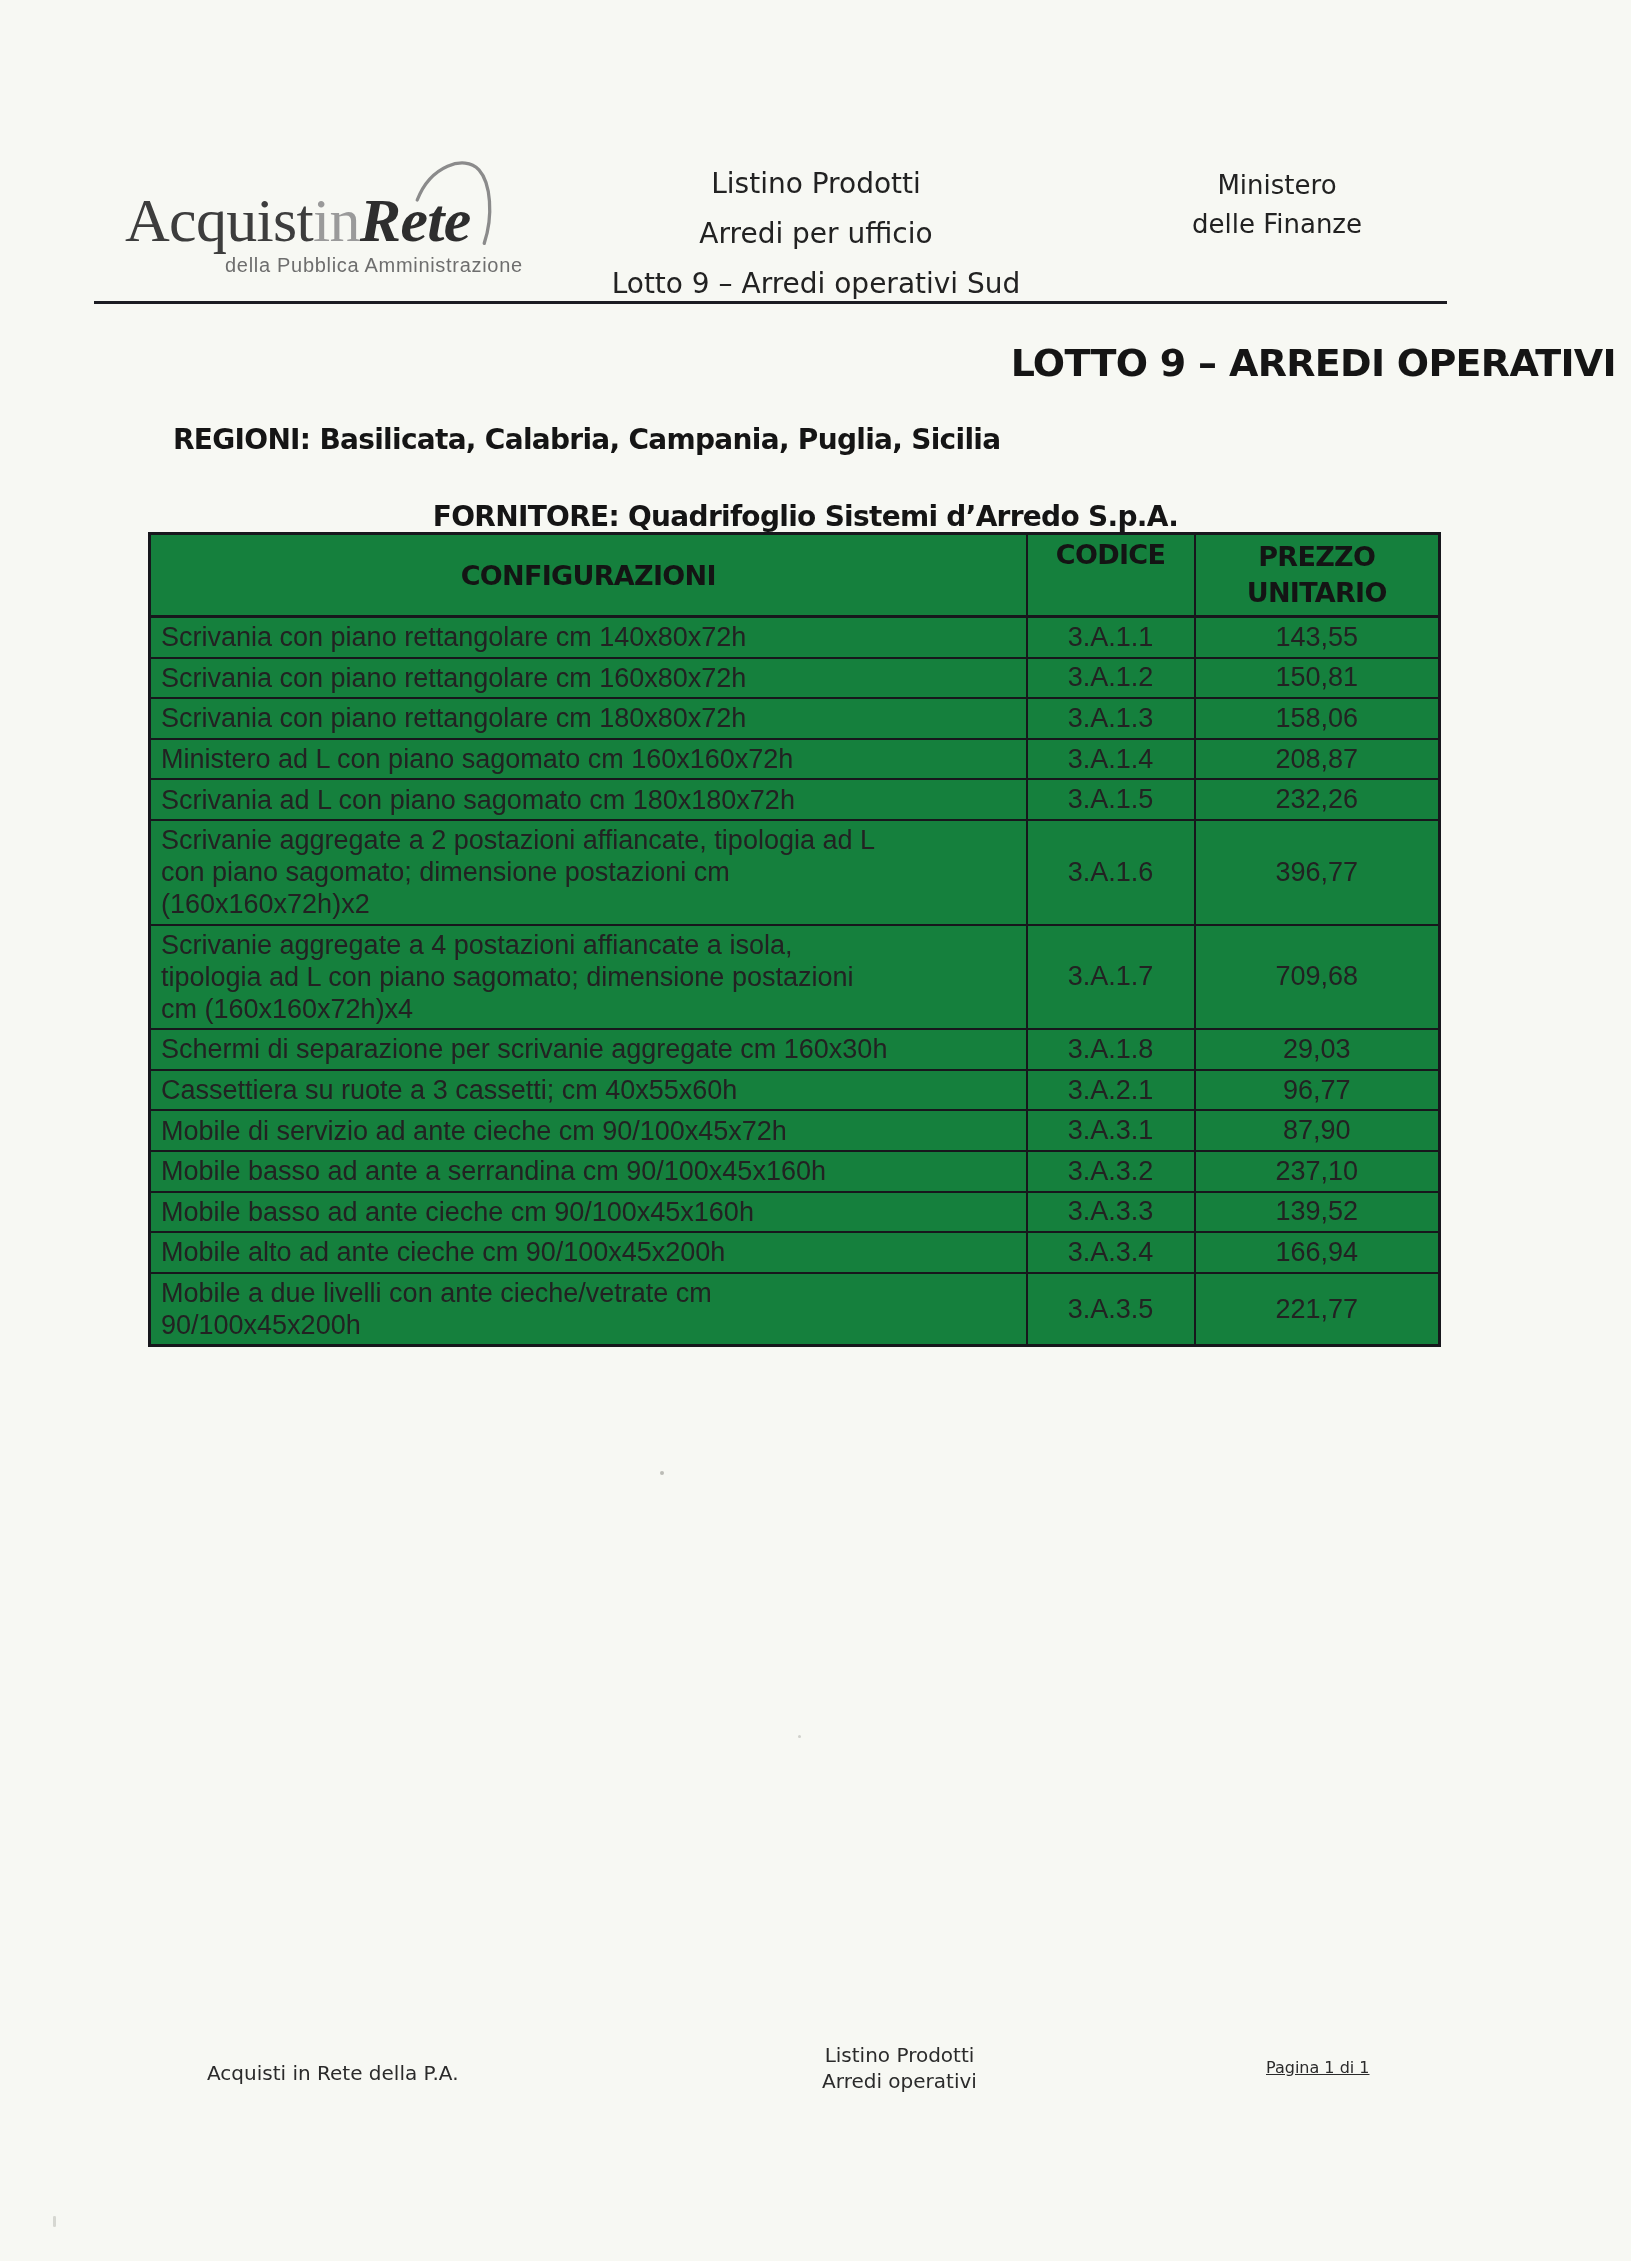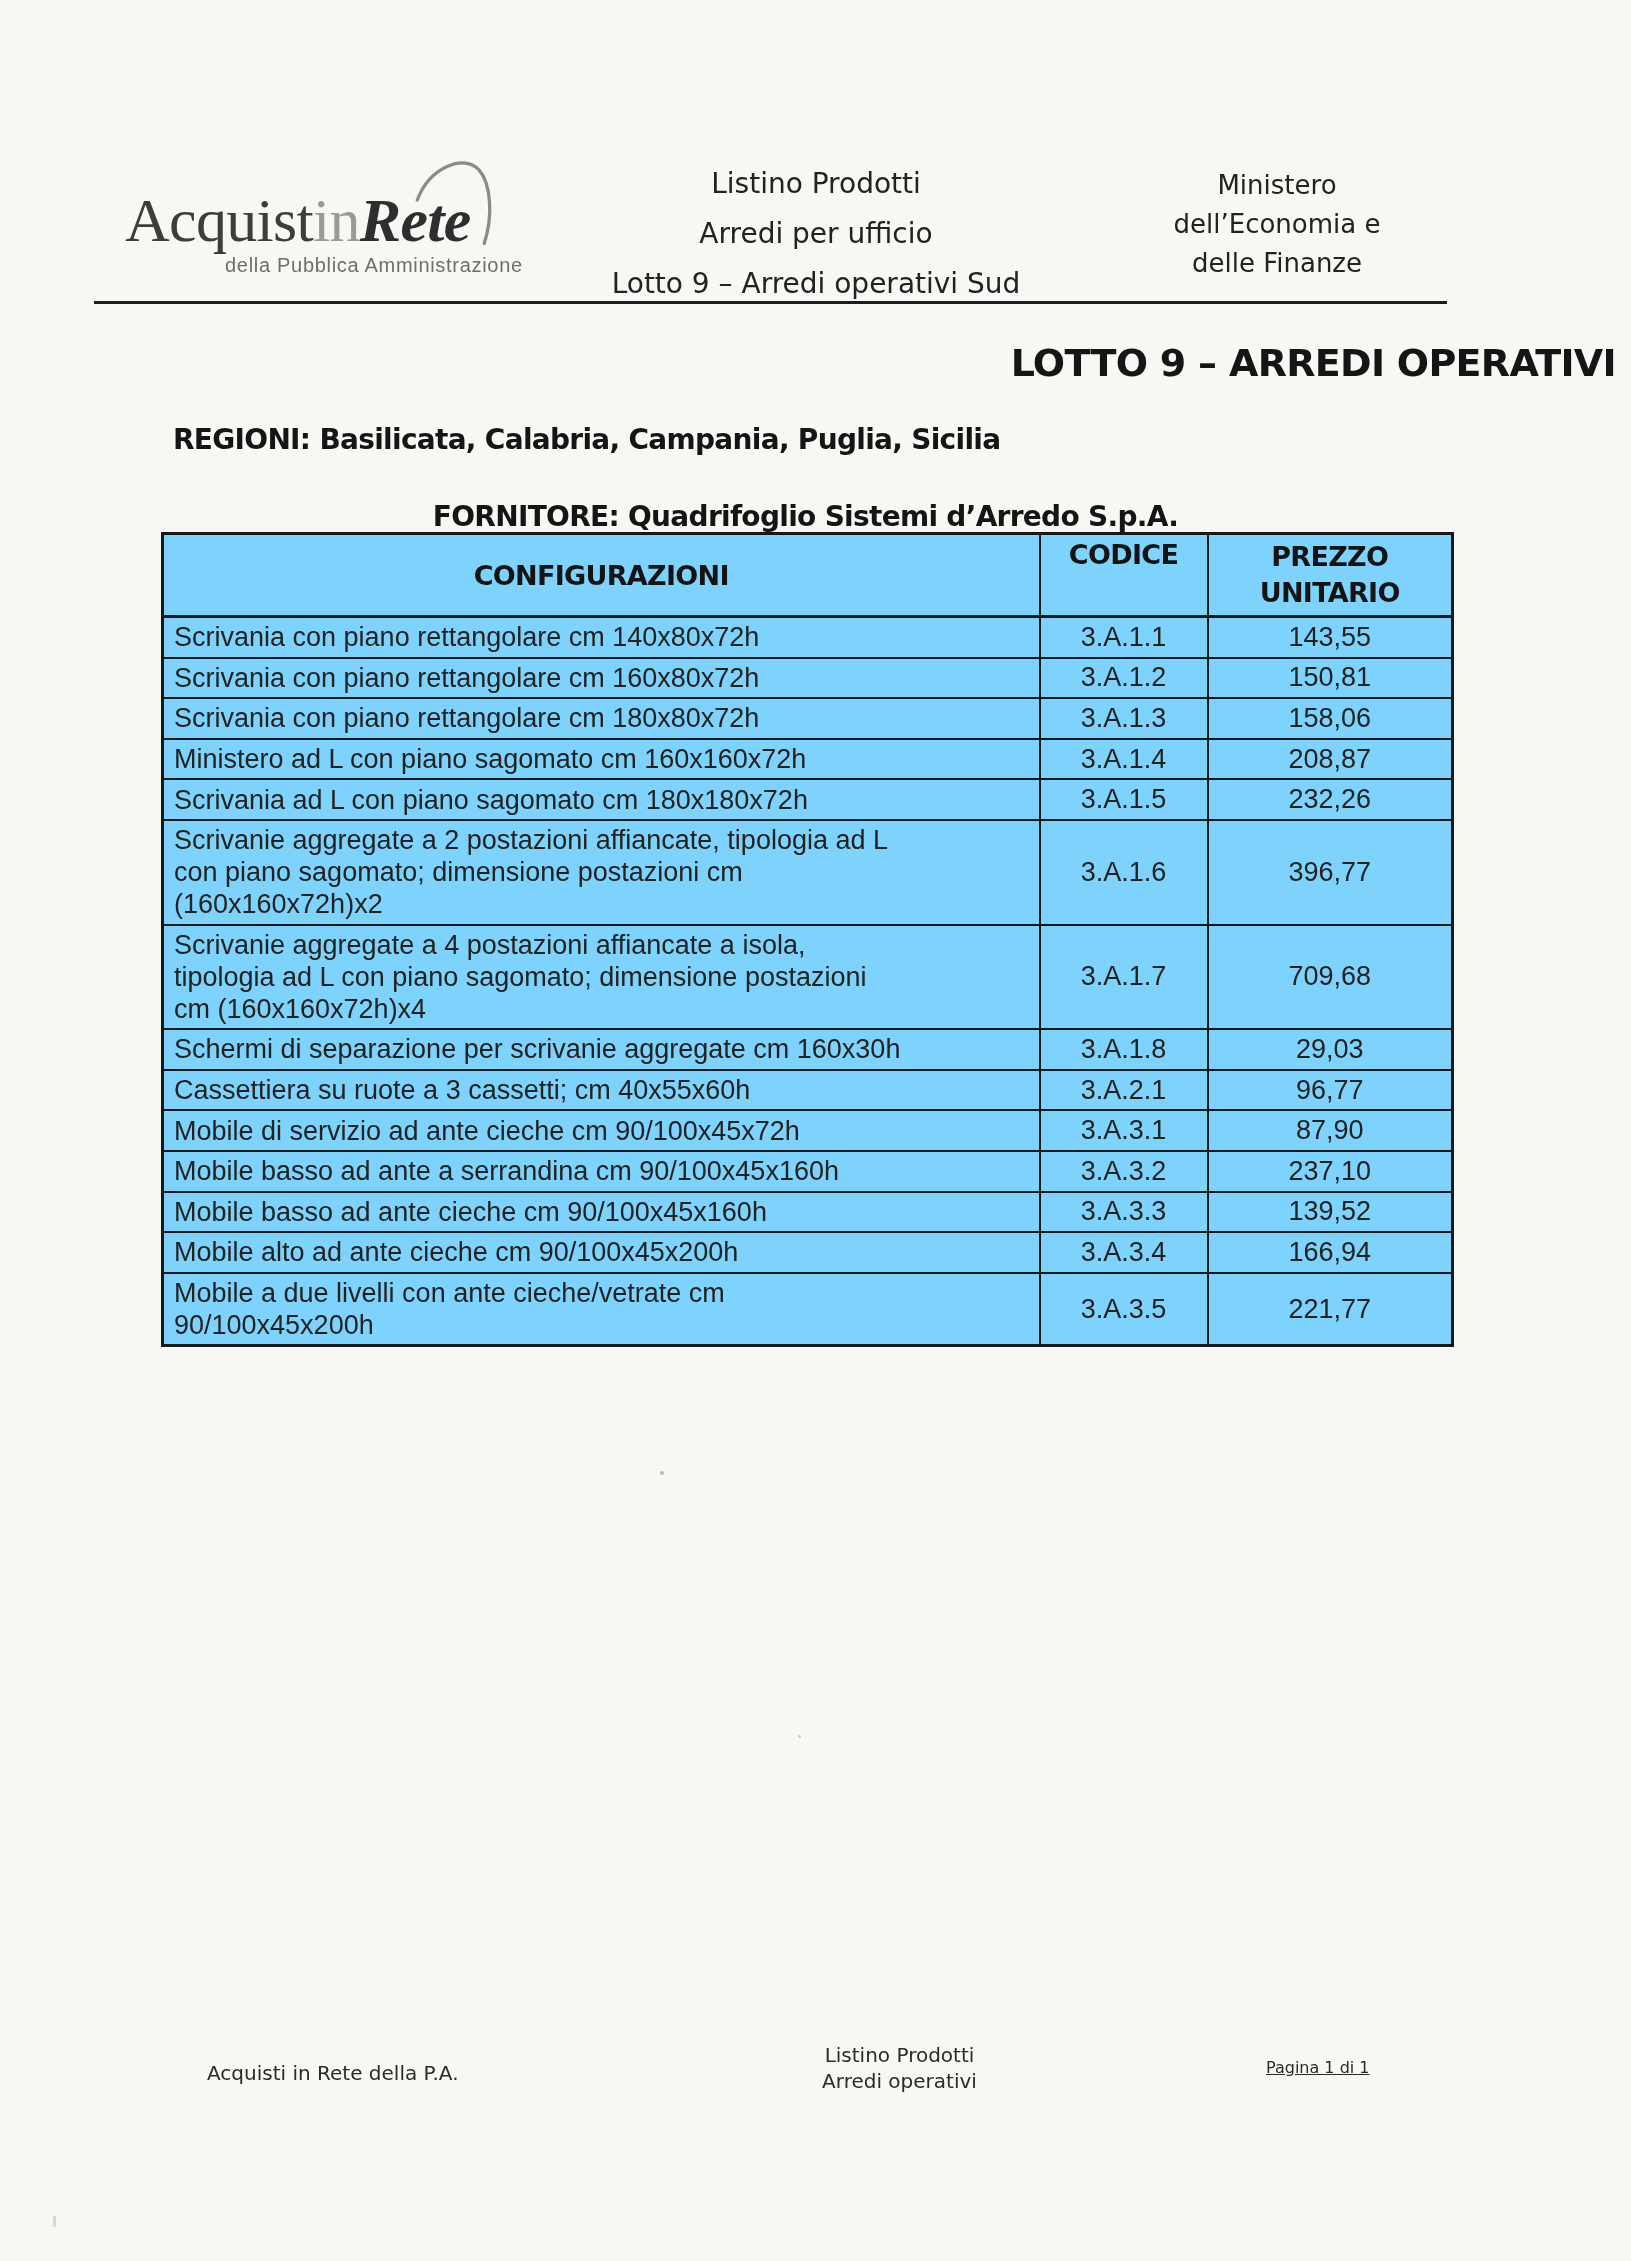--- a/index.html
+++ b/index.html
@@ -49,23 +49,23 @@
   .regioni-line{
     position:absolute;left:173px;top:423px;
     font-weight:bold;font-size:28px;color:#151515;letter-spacing:-0.7px;
   }
   .fornitore-line{
     position:absolute;left:0;top:500px;width:1611px;text-align:center;
     font-weight:bold;font-size:28px;color:#151515;letter-spacing:-0.7px;
   }
   
   .price-table{
-    position:absolute;left:161px;top:532px;
+    position:absolute;left:148px;top:532px;
     width:1290px;border-collapse:collapse;table-layout:fixed;
-    background:#7dd3fc;
+    background:#15803d;
     border:3.3px solid #17171c;
   }
   .price-table th,.price-table td{border:2px solid #17171c;}
   .price-table thead th{
     font-family:"DejaVu Sans","Liberation Sans",sans-serif;
     font-weight:bold;font-size:27px;color:#141414;
     height:70px;padding:4px 5.3px;letter-spacing:-0.7px;
     border-bottom:3.3px solid #17171c;
   }
   th.h-conf{vertical-align:middle;text-align:center;}
@@ -110,21 +110,20 @@
   </div>
 
   <div class="header-center">
     <div>Listino Prodotti</div>
     <div>Arredi per ufficio</div>
     <div>Lotto 9 – Arredi operativi Sud</div>
   </div>
 
   <div class="header-right">
     <div>Ministero</div>
-    <div>dell’Economia e</div>
     <div>delle Finanze</div>
   </div>
 
   <div class="header-rule"></div>
 
   <div class="doc-title">LOTTO 9 – ARREDI OPERATIVI</div>
   <div class="regioni-line">REGIONI: Basilicata, Calabria, Campania, Puglia, Sicilia</div>
   <div class="fornitore-line">FORNITORE: Quadrifoglio Sistemi d’Arredo S.p.A.</div>
 
   <table class="price-table">

